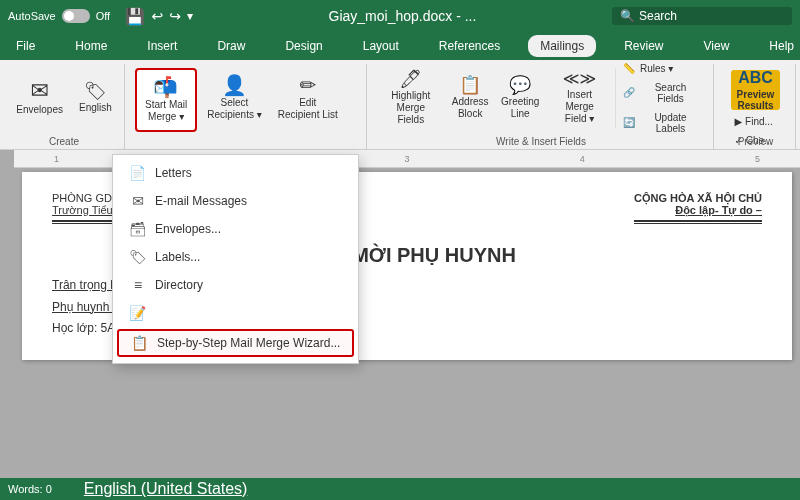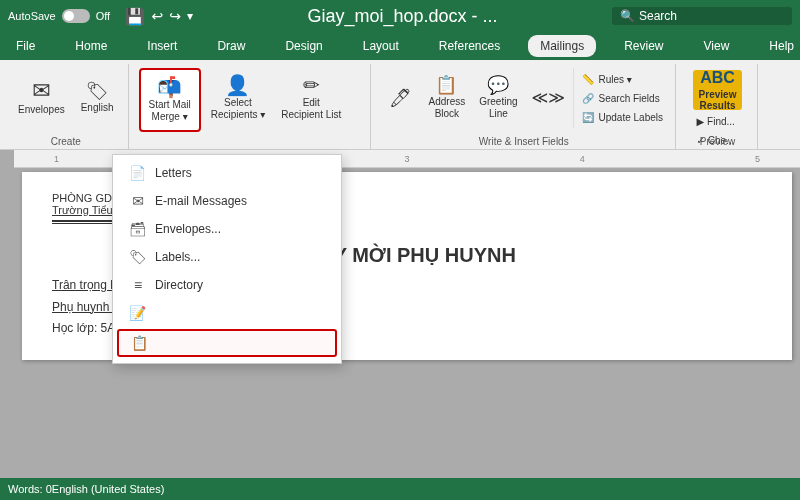--- a/index.html
+++ b/index.html
@@ -4,21 +4,21 @@
   <style>
     * { margin: 0; padding: 0; box-sizing: border-box; }
     body { width: 800px; height: 500px; overflow: hidden; font-family: 'Segoe UI', Arial, sans-serif; font-size: 12px; background: #f0f0f0; }
 
     
     .title-bar {
       display: flex; align-items: center; height: 32px;
       background: #217346; color: white; padding: 0 8px; gap: 12px;
     }
     .title-bar-left { display: flex; align-items: center; gap: 6px; flex: 0 0 auto; }
-    .title-bar-center { flex: 1; display: flex; justify-content: center; align-items: center; gap: 4px; font-size: 18px; color: white; }
+    .title-bar-center { flex: 1; display: flex; justify-content: center; align-items: center; gap: 4px; font-size: 14px; color: white; }
     .title-bar-right { display: flex; align-items: center; gap: 4px; flex: 0 0 auto; }
     .autosave-label { font-size: 11px; }
     .toggle-off {
       background: #bbb; border-radius: 8px; width: 28px; height: 14px;
       display: inline-flex; align-items: center; padding: 2px;
     }
     .toggle-knob { background: white; border-radius: 50%; width: 10px; height: 10px; }
     .search-box-title {
       display: flex; align-items: center; background: #1a5c38; border-radius: 3px;
       padding: 2px 8px; gap: 4px; color: white; font-size: 12px; width: 180px;
@@ -82,21 +82,21 @@
     .doc-header { display: flex; justify-content: space-between; margin-bottom: 8px; }
     .doc-left-header { font-size: 11px; color: #333; }
     .doc-right-header { font-size: 11px; color: #333; text-align: right; font-weight: bold; }
     .doc-underline { text-decoration: underline; }
     .doc-title { text-align: center; font-size: 20px; font-weight: bold; color: #333; margin: 12px 0 8px; }
     .doc-body { font-size: 12px; color: #333; line-height: 1.8; }
 
     
     .status-bar {
       height: 22px; background: #217346; display: flex; align-items: center;
-      padding: 0 8px; gap: 0; color: white; font-size: 11px;
+      padding: 0 8px; gap: 32px; color: white; font-size: 11px;
     }
   </style>
 </head>
 <body>
 
 <div class="title-bar">
   <div class="title-bar-left">
     <span class="autosave-label">AutoSave</span>
     <div class="toggle-off">
       <div class="toggle-knob"></div>
@@ -167,31 +167,33 @@
         <span class="ribbon-btn-icon" style="font-size:20px;">✏</span>
         <span class="ribbon-btn-label">Edit<br>Recipient List</span>
       </button>
     </div>
   </div>
 
   <div class="ribbon-group" style="flex-direction:column; min-width:260px; align-items:flex-start;">
     <div style="display:flex; gap:2px; align-items:flex-start; flex:1; width:100%;">
       <button class="ribbon-btn" style="height:60px; min-width:40px;">
         <span class="ribbon-btn-icon" style="font-size:18px;">🖊</span>
+        <span class="ribbon-btn-label">Highlight<br>Merge Fields</span>
       </button>
       <button class="ribbon-btn" style="height:60px; min-width:40px;">
         <span class="ribbon-btn-icon" style="font-size:18px;">📋</span>
         <span class="ribbon-btn-label">Address<br>Block</span>
       </button>
       <button class="ribbon-btn" style="height:60px; min-width:40px;">
         <span class="ribbon-btn-icon" style="font-size:18px;">💬</span>
         <span class="ribbon-btn-label">Greeting<br>Line</span>
       </button>
       <button class="ribbon-btn" style="height:60px; min-width:40px;">
         <span class="ribbon-btn-icon" style="font-size:16px;">≪≫</span>
+        <span class="ribbon-btn-label">Insert Merge<br>Field ▾</span>
       </button>
       <div style="display:flex; flex-direction:column; justify-content:center; gap:4px; height:60px; padding-left:4px; border-left: 1px solid #ddd;">
         <button class="small-ribbon-btn">
           <span>📏</span>
           <span>Rules ▾</span>
         </button>
         <button class="small-ribbon-btn">
           <span>🔗</span>
           <span>Search Fields</span>
         </button>
@@ -239,20 +241,21 @@
     </div>
     <div class="menu-item">
       <span class="menu-item-icon">≡</span>
       <span>Directory</span>
     </div>
     <div class="menu-item">
       <span class="menu-item-icon">📝</span>
     </div>
     <div class="menu-item highlighted" style="border: 2px solid #cc0000; margin: 2px 4px; padding: 4px 12px; background: #fff8f8; border-radius: 3px;">
       <span class="menu-item-icon">📋</span>
+      <span>Step-by-Step Mail Merge Wizard...</span>
     </div>
   </div>
 </div>
 
 <div style="position:relative; flex:1; background:#ababab; height:calc(500px - 32px - 28px - 90px - 22px); display:flex; overflow:hidden;">
 
   <div style="position:absolute; top:0; left:14px; right:0; height:18px; background:#f0f0f0; border-bottom: 1px solid #ccc; z-index:5; display:flex; align-items:center; padding: 0 40px; font-size:9px; color:#888;">
     <span>1</span>
     <span style="flex:1;"></span>
     <span>2</span>
@@ -267,34 +270,40 @@
   <div style="width:14px; background:#ababab; position:absolute; left:0; top:0; bottom:0;"></div>
 
   <div style="position:absolute; left:14px; right:0; top:18px; bottom:0; padding:4px 8px; overflow:hidden;">
     <div class="doc-page">
       <div class="doc-header">
         <div class="doc-left-header">
           <div>PHÒNG GD &amp; ĐT Bảo Lâm</div>
           <div class="doc-underline">Trường Tiểu học Lộc Lâm</div>
           <div style="border-bottom:2px solid #333; margin-top:4px; width:200px;"></div>
           <div style="border-bottom:1px solid #333; margin-top:1px; width:200px;"></div>
+        </div>
+        <div class="doc-right-header">
+          <div>CỘNG HÒA XÃ HỘI CHỦ</div>
+          <div class="doc-underline">Độc lập- Tự do –</div>
+          <div style="border-bottom:2px solid #333; margin-top:4px;"></div>
+          <div style="border-bottom:1px solid #333; margin-top:1px;"></div>
         </div>
       </div>
 
       <div style="display:flex; align-items:flex-start; position:relative;">
         <div style="font-size:52px; font-weight:bold; color:#e00000; position:absolute; left:190px; top:10px; z-index:2;">2</div>
         <div style="flex:1;">
           <div class="doc-title">GIẤY MỜI PHỤ HUYNH</div>
           <div class="doc-body">
             <div class="doc-underline">Trân trọng kính mời Ông (bà):</div>
             <div class="doc-underline">Phụ huynh em:</div>
             <div>Học lớp: 5A</div>
           </div>
         </div>
       </div>
     </div>
   </div>
 </div>
 
 <div class="status-bar">
   <span style="font-size:11px; color:white;">Words: 0</span>
-  <span style="font-size:11px; color:white;">English (United States)</span>
+  <span style="font-size:16px; color:white;text-decoration:underline;">English (United States)</span>
 </div>
 
 </body></html>

